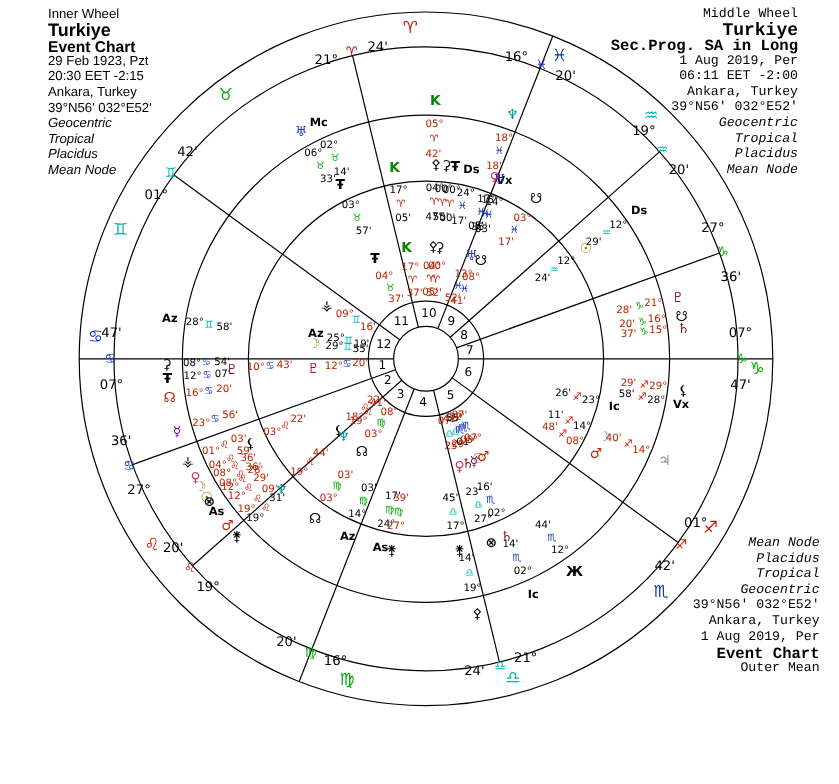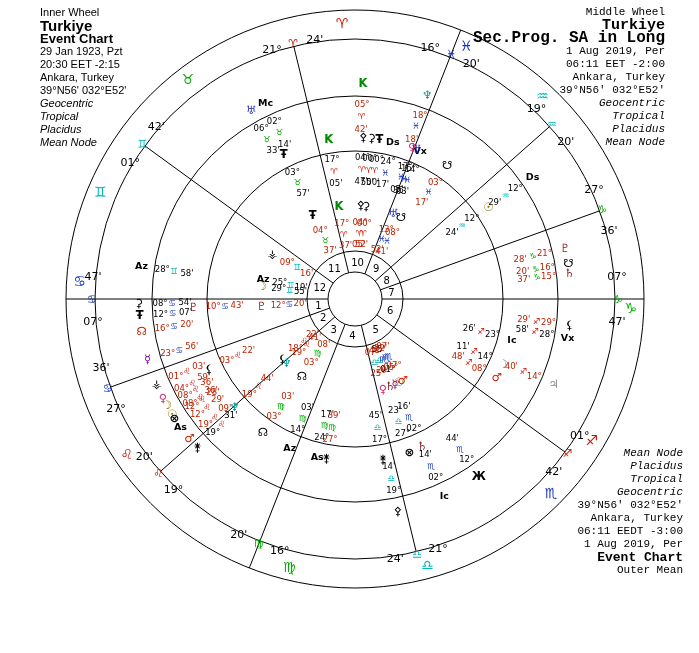--- a/index.html
+++ b/index.html
@@ -367,47 +367,46 @@
       <text x="345.60348032423957" y="244.80862229115183" font-size="8.5" fill="#bb2200" text-anchor="middle" dominant-baseline="central" font-weight="normal">37'</text>
       <text x="312.5633377796487" y="215.12431997535992" font-size="11.5" fill="#000000" text-anchor="middle" dominant-baseline="central" font-weight="bold">Ŧ</text>
       <text x="320.2380532875846" y="230.29332593726292" font-size="8.5" fill="#bb2200" text-anchor="middle" dominant-baseline="central" font-weight="normal">04°</text>
       <text x="325.2040456750725" y="240.1085650890825" font-size="8.5" fill="#00aa00" text-anchor="middle" dominant-baseline="central" font-weight="normal">♉</text>
       <text x="330.1700380625604" y="249.9238042409021" font-size="8.5" fill="#bb2200" text-anchor="middle" dominant-baseline="central" font-weight="normal">37'</text>
     </svg>
   <div class="corner" id="corner-tl" style="left:40px;top:6px;">
       <div>Inner Wheel</div>
       <div style="font-weight: bold; font-size: 15px;">Turkiye</div>
       <div style="font-weight: bold; font-size: 13px;">Event Chart</div>
-      <div>29 Jan 1923, Pzt</div>
+      <div>29 Feb 1923, Pzt</div>
       <div>20:30  EET -2:15</div>
       <div>Ankara, Turkey</div>
       <div>39°N56' 032°E52'</div>
       <div style="font-style: italic;">Geocentric</div>
       <div style="font-style: italic;">Tropical</div>
       <div style="font-style: italic;">Placidus</div>
       <div style="font-style: italic;">Mean Node</div>
     </div>
   <div class="corner right" id="corner-tr" style="right:34px;top:6px;">
       <div>Middle Wheel</div>
       <div style="font-weight: bold; font-size: 15px;">Turkiye</div>
-      <div style="font-weight: bold; font-size: 16px;">Sec.Prog. SA in Long</div>
+      <div style="font-weight: bold; font-size: 13px;">Sec.Prog. SA in Long</div>
       <div>1 Aug 2019, Per</div>
       <div>06:11  EET -2:00</div>
       <div>Ankara, Turkey</div>
       <div>39°N56' 032°E52'</div>
       <div style="font-style: italic;">Geocentric</div>
       <div style="font-style: italic;">Tropical</div>
       <div style="font-style: italic;">Placidus</div>
       <div style="font-style: italic;">Mean Node</div>
     </div>
   <div class="corner right" id="corner-br" style="right:16px;top:447px;">
       <div style="font-style: italic;">Mean Node</div>
       <div style="font-style: italic;">Placidus</div>
       <div style="font-style: italic;">Tropical</div>
       <div style="font-style: italic;">Geocentric</div>
       <div>39°N56' 032°E52'</div>
       <div>Ankara, Turkey</div>
-      <div>06:11  EEDT -3:00</div>
       <div>1 Aug 2019, Per</div>
       <div style="font-weight: bold; font-size: 13px;">Event Chart</div>
       <div>Outer Mean</div>
     </div>
 </div>
 
 </body></html>

